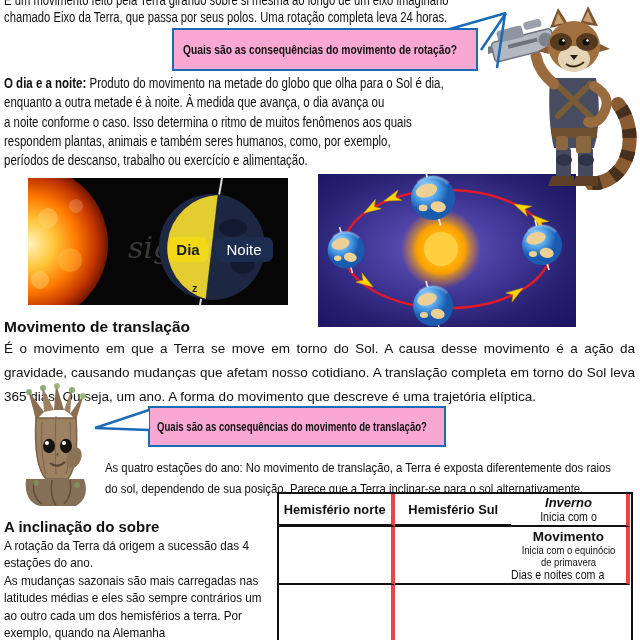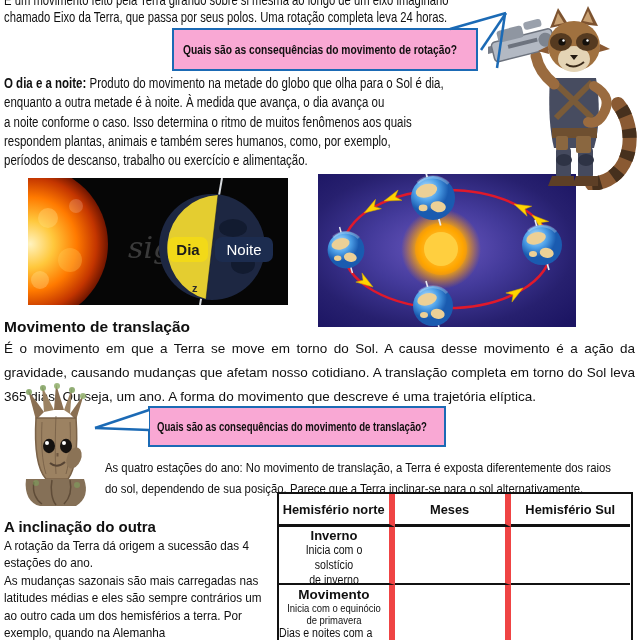--- a/index.html
+++ b/index.html
@@ -39,28 +39,28 @@
              transform:scaleX(.87);transform-origin:0 0;}
   .h-incl{position:absolute;left:4px;top:518px;margin:0;font-size:15px;font-weight:bold;}
   .p-incl{position:absolute;left:4px;top:537px;width:310px;margin:0;
           font-size:13px;line-height:17.4px;white-space:pre-line;
           transform:scaleX(.90);transform-origin:0 0;}
 
   .stable{position:absolute;left:277px;top:492px;width:356px;height:200px;
           display:grid;grid-template-columns:116px 116px 119px;
           grid-template-rows:33px 58px 105px;
           border:2.5px solid #111;box-sizing:border-box;background:#fff;}
-  .cell{border-right:6px solid #ef4444;border-bottom:2px solid #111;box-sizing:border-box;
+  .cell{border-right:4px solid #ef4444;border-bottom:2px solid #111;box-sizing:border-box;
         overflow:hidden;}
   .cell.last{border-right:none;}
   .th{display:flex;align-items:center;justify-content:center;font-weight:bold;
       font-size:13.5px;border-bottom:3px solid #111;}
   .th .hx{display:inline-block;transform:scaleX(.95);white-space:nowrap;}
   .td{text-align:center;padding-top:2px;}
-  .season1{font-weight:bold;font-size:13px;line-height:14px;}
+  .season1{font-weight:bold;font-style:italic;font-size:13px;line-height:14px;}
   .season2{font-weight:bold;font-size:13.5px;line-height:15px;}
   .cl{font-size:12.5px;line-height:15px;white-space:pre-line;
       transform:scaleX(.85);transform-origin:50% 0;}
   .cs{font-size:10.5px;line-height:12px;white-space:pre-line;
       transform:scaleX(.9);transform-origin:50% 0;}
 </style>
 </head>
 <body>
 
 <div class="page">
@@ -246,34 +246,31 @@
   </div>
   <svg class="tailsvg" style="left:92px;top:404px;" width="62" height="34" viewBox="0 0 62 34">
     <polygon points="57,6 3,24 57,26" fill="#ffffff"></polygon>
     <line x1="57" y1="6" x2="3" y2="24" stroke="#1b6ab5" stroke-width="2.5"></line>
     <line x1="57" y1="26" x2="3" y2="24" stroke="#1b6ab5" stroke-width="2.5"></line>
   </svg>
 
   <p class="p-seasons">As quatro estações do ano: No movimento de translação, a Terra é exposta diferentemente dos raios
 do sol, dependendo de sua posição. Parece que a Terra inclinar-se para o sol alternativamente.</p>
 
-  <h2 class="h-incl">A inclinação do outra</h2>
+  <h2 class="h-incl">A inclinação do sobre</h2>
   <p class="p-incl">A rotação da Terra dá origem a sucessão das 4
 estações do ano.
  As mudanças sazonais são mais carregadas nas
 latitudes médias e eles são sempre contrários um
 ao outro cada um dos hemisférios a terra. Por
 exemplo, quando na Alemanha</p>
 
   <div class="stable">
     <div class="cell th">
         <span class="hx">Hemisfério norte</span>
-      </div>
-    <div class="cell th">
-        <span class="hx">Meses</span>
       </div>
     <div class="cell th last">
         <span class="hx">Hemisfério Sul</span>
       </div>
 
     <div class="cell td">
       <div class="season1">Inverno</div>
       <div class="cl">Inicia com o solstício
 de inverno</div>
 

